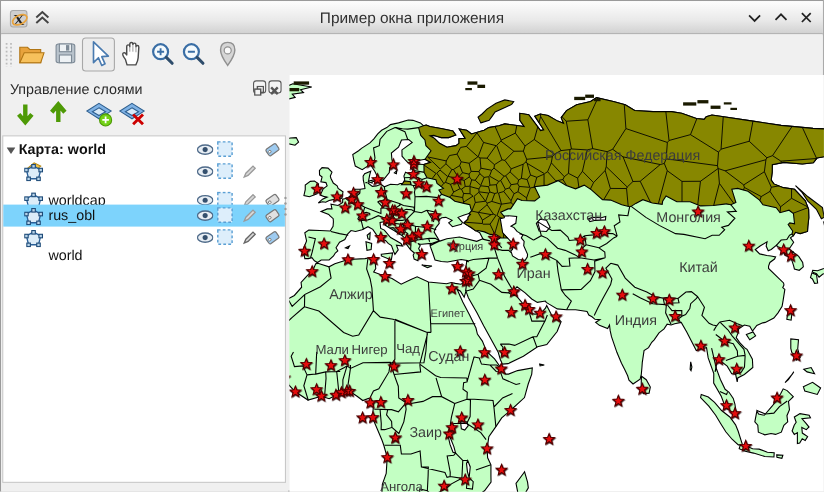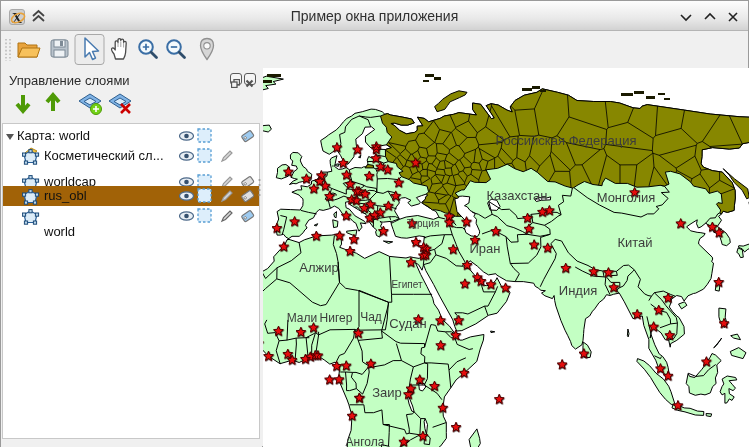--- a/index.html
+++ b/index.html
@@ -7,21 +7,21 @@
 .title{position:absolute;left:0;right:0;top:7px;text-align:center;font-size:14px;color:#303030}
 .appico{position:absolute;left:8px;top:8px;width:16px;height:16px;background:#cfcfcf;border:1px solid #a8a8a8;border-radius:3px}
 .chev{position:absolute;left:30px;top:7px;width:15px;height:16px}
 .wbtn{position:absolute;top:8px;width:12px;height:12px}
 .toolbar{position:absolute;left:0;top:31px;width:100%;height:36px;background:#f0f0f0}
 .dock{position:absolute;left:0;top:67px;width:261px;height:380px;background:#f0f0f0}
 .dockhead{position:absolute;left:8px;top:5px;font-size:13px;color:#2b2b2b}
 .dbtn{position:absolute;top:5px;width:12px;height:12px;border:1.5px solid #5a5a5a;background:#f4f4f4;border-radius:3px}
 .tree{position:absolute;left:1px;top:55px;width:258px;height:316px;background:#fff;border:1px solid #c8c8c8}
 .trow{position:absolute;left:0;width:100%;height:20px;font-size:13px;color:#111}
-.sel{background:#a16207}
+.sel{background:#7dd3fc}
 .map{position:absolute;left:262px;top:67px;width:487px;height:380px}
 </style></head><body>
 <div class="win">
  <div class="titlebar">
   <div class="appico"><svg width="16" height="16" viewBox="0 0 16 16">
           <text x="2" y="13" font-size="14" font-weight="bold" fill="#222" font-family="Liberation Serif">X</text>
           <ellipse cx="8" cy="8" rx="7" ry="4" fill="none" stroke="#e8a33d" stroke-width="1.6" transform="rotate(-25 8 8)"></ellipse>
         </svg></div>
   <div class="chev"><svg width="15" height="16" viewBox="0 0 15 16">
           <path d="M2 8 L7.5 3 L13 8 M2 13 L7.5 8 L13 13" fill="none" stroke="#444" stroke-width="1.8"></path>
@@ -103,21 +103,21 @@
           <path d="M11 0 L22 7 L11 14 L0 7 Z" fill="#7fb2e5" stroke="#2e5f8f"></path>
           <path d="M11 4 L17 7.5 L11 11 L5 7.5 Z" fill="#d7e9f8" stroke="#2e5f8f"></path>
           <path d="M12 10 L21 19 M21 10 L12 19" stroke="#cc0000" stroke-width="2.6"></path>
         </g>
   </svg>
   <div class="tree">
   <div class="trow" style="top:2px">
           <svg style="position:absolute;left:3px;top:7px" width="8" height="8">
             <path d="M0 1 L8 1 L4 7 Z" fill="#555"></path>
           </svg>
-          <span style="position:absolute;left:14px;top:2px;font-weight:normal">Карта: world</span>
+          <span style="position:absolute;left:14px;top:2px;font-weight:bold">Карта: world</span>
           <svg style="position:absolute;left:176px;top:4px" width="15" height="12">
             <ellipse cx="7.5" cy="6" rx="7" ry="4.2" fill="#e8eef4" stroke="#4f6b8a" stroke-width="1.2"></ellipse>
             <circle cx="7.5" cy="6" r="2.3" fill="#35506e"></circle>
           </svg>
           <svg style="position:absolute;left:194px;top:2px" width="16" height="16">
             <rect x="1" y="1" width="13" height="13" fill="#ddeefb" stroke="#5a9fd4" stroke-dasharray="2.5 2" stroke-width="1.3"></rect>
           </svg>
           <svg style="position:absolute;left:237px;top:3px" width="15" height="14">
             <g transform="rotate(-35 7 7)">
               <rect x="2" y="4" width="11" height="7" rx="1.5" fill="#9ecbf0" stroke="#777" stroke-width="1.1"></rect>
@@ -128,21 +128,20 @@
 <div class="trow" style="top:22px">
           <svg style="position:absolute;left:19px;top:1px" width="18" height="18">
             <path d="M3 6 L9 1 L15 4 L10 8 Z" fill="#f5c542" stroke="#b58a1b" stroke-width="1"></path>
 <path d="M8.5 4 L15 7.5 L13 15.5 L4 15.5 L2 7.5 Z" fill="#dcecf8" stroke="#2a6099" stroke-width="1.2"></path>
 <rect x="6.9" y="2.6" width="3.2" height="3.2" fill="#b8d4ea" stroke="#1d4a77" stroke-width="1"></rect>
 <rect x="13.4" y="6" width="3.2" height="3.2" fill="#b8d4ea" stroke="#1d4a77" stroke-width="1"></rect>
 <rect x="11.4" y="14" width="3.2" height="3.2" fill="#b8d4ea" stroke="#1d4a77" stroke-width="1"></rect>
 <rect x="2.4" y="14" width="3.2" height="3.2" fill="#b8d4ea" stroke="#1d4a77" stroke-width="1"></rect>
 <rect x="0.4" y="6" width="3.2" height="3.2" fill="#b8d4ea" stroke="#1d4a77" stroke-width="1"></rect>
           </svg>
-          <span style="position:absolute;left:41px;top:2px">Косметический сл...</span>
           <svg style="position:absolute;left:176px;top:4px" width="15" height="12">
             <ellipse cx="7.5" cy="6" rx="7" ry="4.2" fill="#e8eef4" stroke="#4f6b8a" stroke-width="1.2"></ellipse>
             <circle cx="7.5" cy="6" r="2.3" fill="#35506e"></circle>
           </svg>
           <svg style="position:absolute;left:194px;top:2px" width="16" height="16">
             <rect x="1" y="1" width="13" height="13" fill="#ddeefb" stroke="#5a9fd4" stroke-dasharray="2.5 2" stroke-width="1.3"></rect>
           </svg>
           <svg style="position:absolute;left:217px;top:3px" width="14" height="14">
             <path d="M2 12 L3.5 8.5 L10 2 L12 4 L5.5 10.5 Z" fill="#d8d8d8" stroke="#9a9a9a" stroke-width="1.2"></path>
           </svg>

